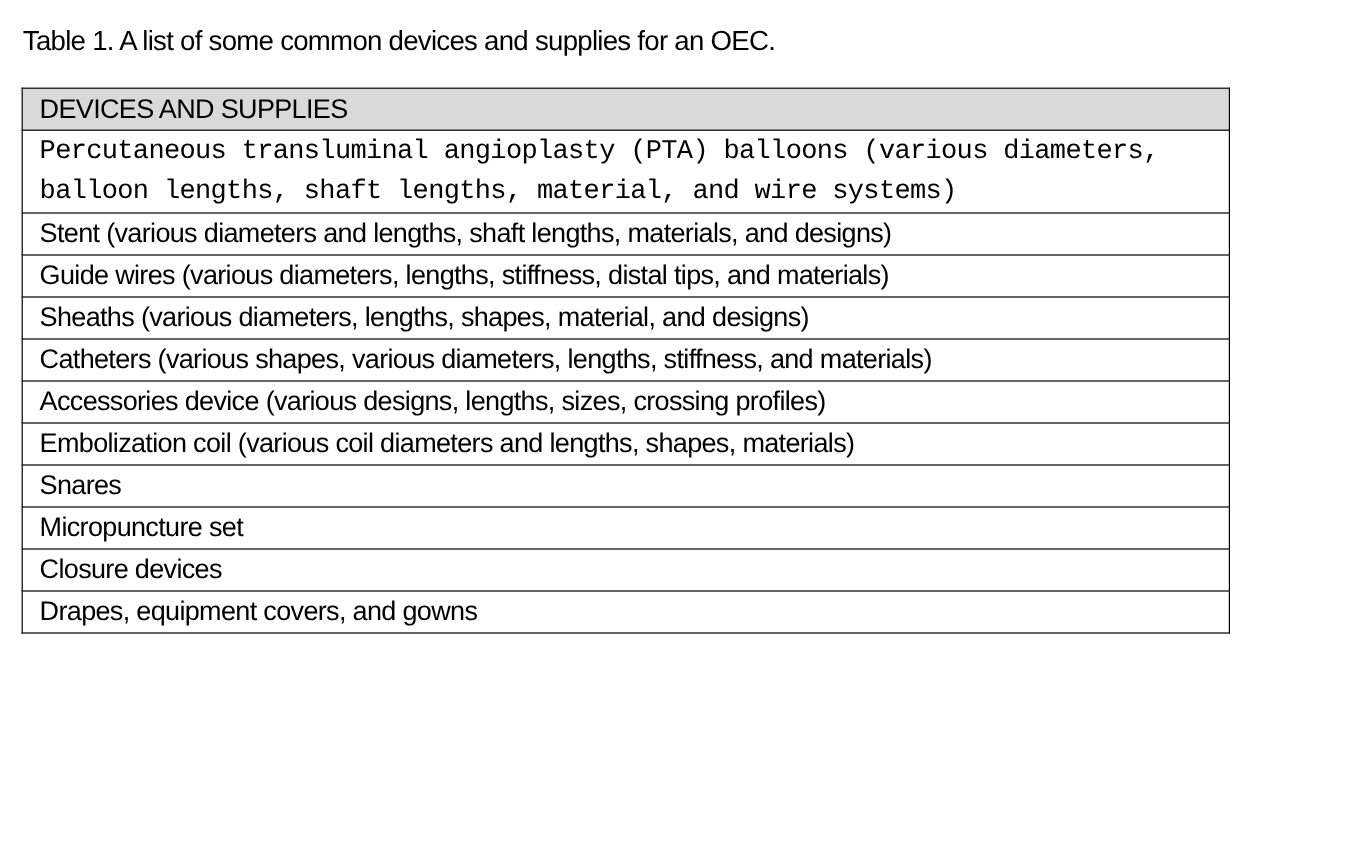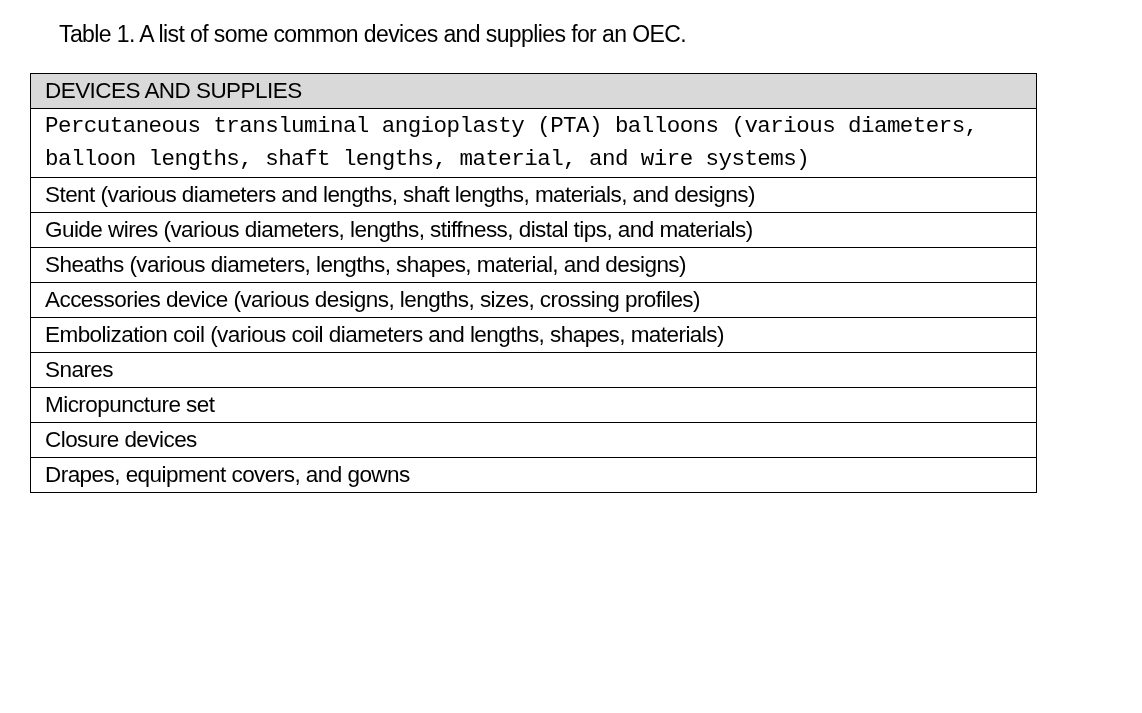--- a/index.html
+++ b/index.html
@@ -5,24 +5,23 @@
   html, body { margin: 0; padding: 0; background: #ffffff; }
   body {
     width: 1142px; height: 713px; position: relative; overflow: hidden;
     font-family: "Liberation Sans", "DejaVu Sans", sans-serif;
     color: #000000;
   }
   .caption {
     position: absolute; left: 19px; top: 19px;
     font-size: 23px; letter-spacing: -0.6px; line-height: 30px;
     white-space: nowrap;
-    margin-left: 40px;
   }
   table.devices {
-    position: absolute; left: 30px; top: 73px;
+    position: absolute; left: 18px; top: 73px;
     width: 1007px;
     border-collapse: collapse;
     table-layout: fixed;
     padding-left: 48px;
   }
   table.devices th, table.devices td {
     border: 1.4px solid #000000;
     padding: 0 10px 0 14px;
     text-align: left;
     font-weight: normal;
@@ -60,20 +59,23 @@
     <tr>
         <td>Stent (various diameters and lengths, shaft lengths, materials, and designs)</td>
       </tr>
     <tr>
         <td>Guide wires (various diameters, lengths, stiffness, distal tips, and materials)</td>
       </tr>
     <tr>
         <td>Sheaths (various diameters, lengths, shapes, material, and designs)</td>
       </tr>
     <tr>
+        <td>Catheters (various shapes, various diameters, lengths, stiffness, and materials)</td>
+      </tr>
+    <tr>
         <td>Accessories device (various designs, lengths, sizes, crossing profiles)</td>
       </tr>
     <tr>
         <td>Embolization coil (various coil diameters and lengths, shapes, materials)</td>
       </tr>
     <tr>
         <td>Snares</td>
       </tr>
     <tr>
         <td>Micropuncture set</td>

